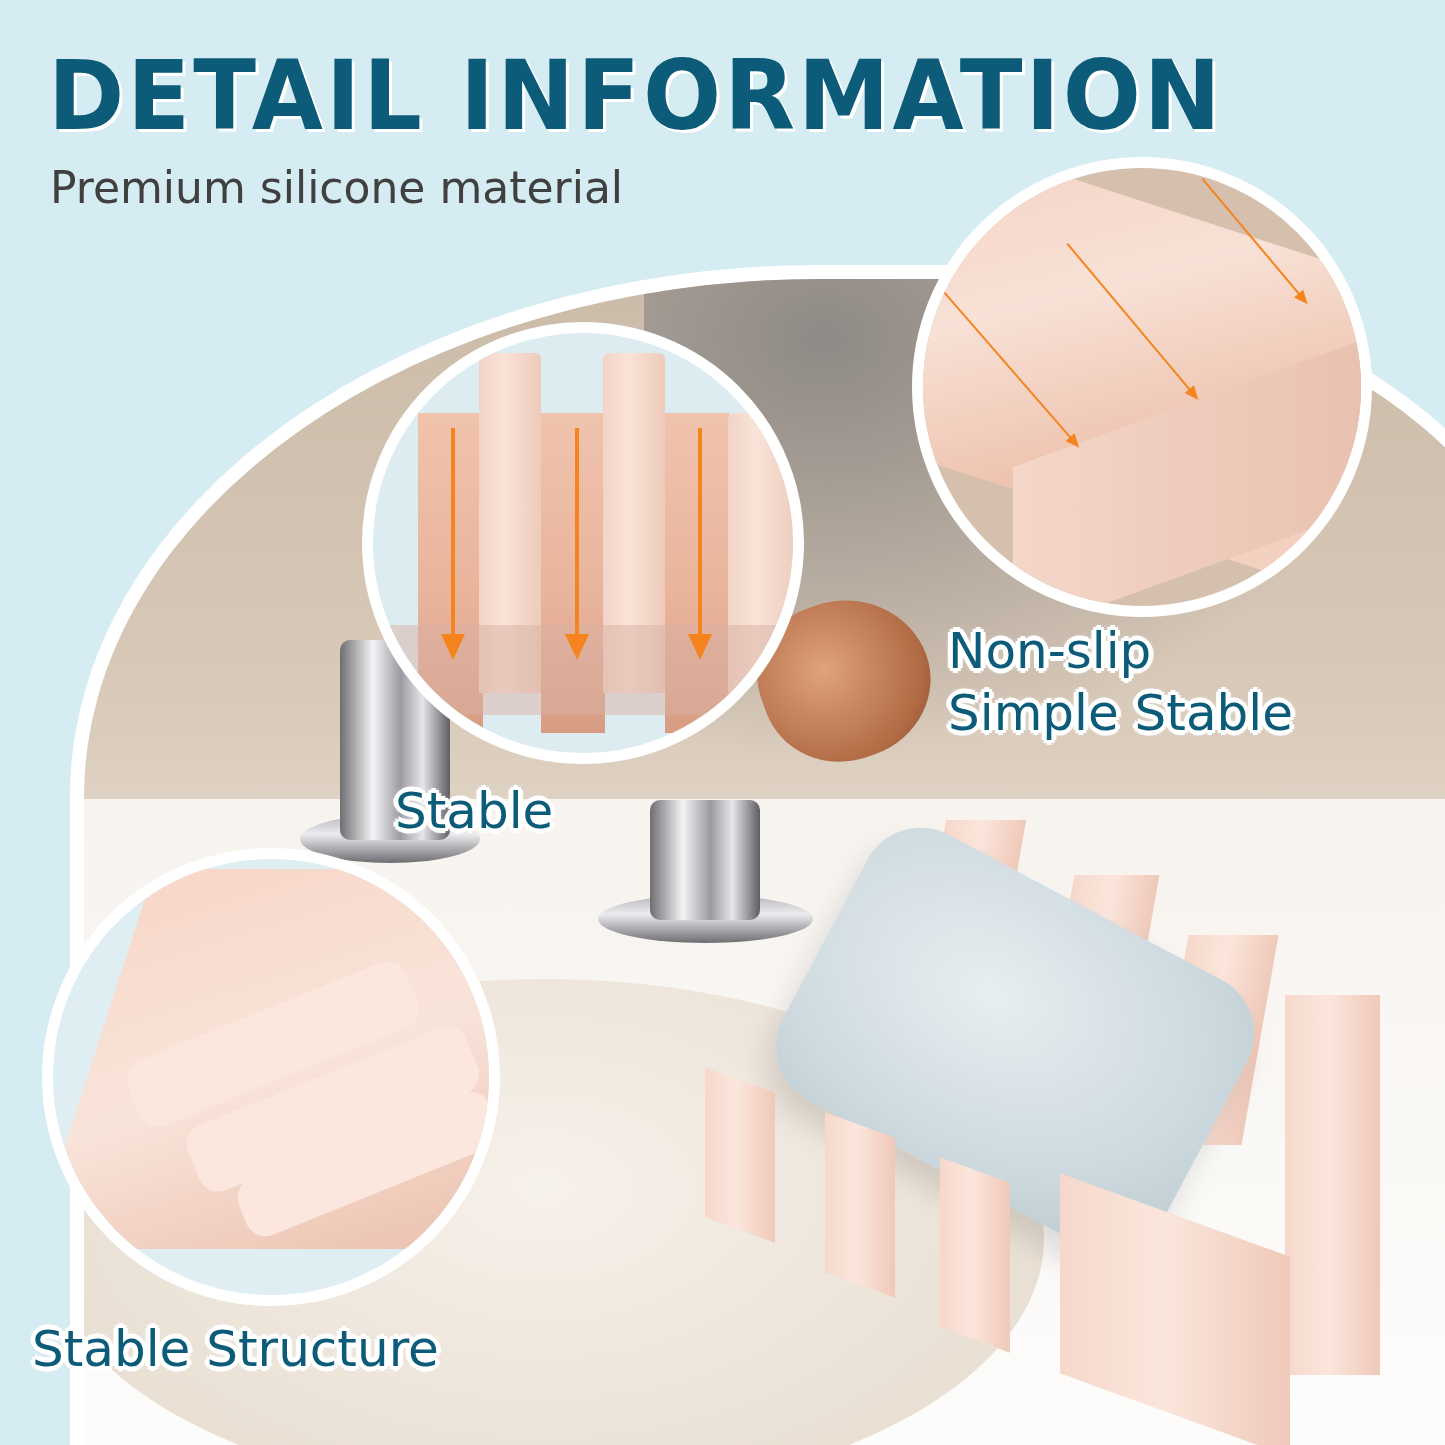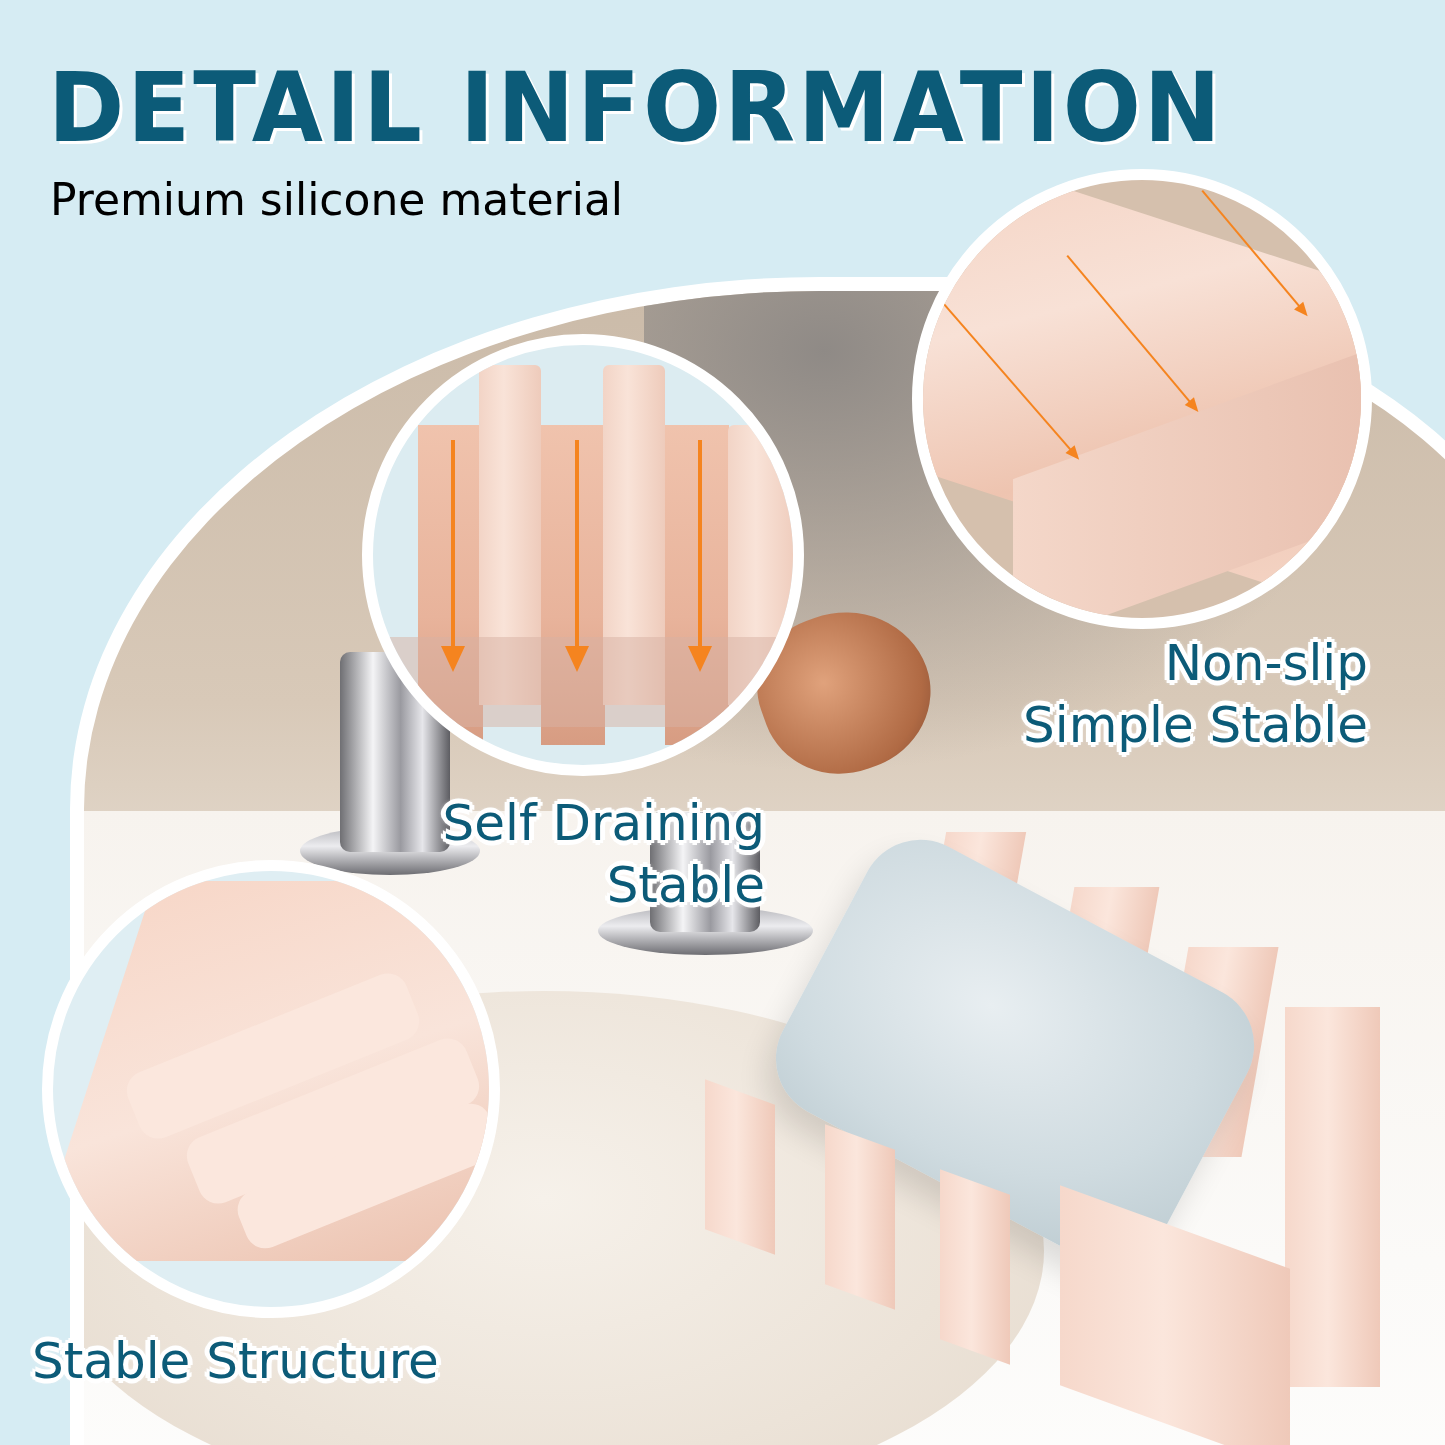--- a/index.html
+++ b/index.html
@@ -1,46 +1,46 @@
 <!DOCTYPE html>
 <html><head>
 <meta charset="utf-8">
 <style>
   html, body { margin:0; padding:0; }
   body { width:1445px; height:1445px; overflow:hidden; position:relative; background:#d6ecf3; font-family:"DejaVu Sans", sans-serif; }
-  .stage { position:absolute; inset:0;margin-top:12px; }
+  .stage { position:absolute; inset:0; }
   
   .scene { position:absolute; left:70px; top:265px; width:1500px; height:1400px; border-radius:50% 40% 0 0 / 38% 30% 0 0; background:linear-gradient(180deg,#cbbba9 0%,#d8c9b8 30%,#e7ded3 48%,#f3efea 60%,#fbfaf8 100%); border:14px solid #fff; box-sizing:border-box; overflow:hidden; }
   .wall-shadow { position:absolute; left:560px; top:0; width:900px; height:600px; background:radial-gradient(ellipse at 20% 10%, #8f8a86 0%, rgba(143,138,134,0) 55%); }
   .counter { position:absolute; left:0; top:520px; width:1500px; height:900px; background:linear-gradient(180deg,#f7f3ee 0%,#fbfaf8 50%,#ffffff 100%); }
   .basin { position:absolute; left:-40px; top:700px; width:1000px; height:520px; border-radius:50%; background:radial-gradient(ellipse at 50% 40%, #f6f1ea 0%, #ece3d8 60%, #e4d9cc 100%); }
   .faucet { position:absolute; width:110px; border-radius:10px; background:linear-gradient(90deg,#6f6f73 0%,#f4f4f6 30%,#9a9aa0 55%,#e6e6ea 75%,#5d5d62 100%); }
   .faucet-base { position:absolute; height:48px; border-radius:50%; background:linear-gradient(180deg,#b7b7bc 0%,#ececef 40%,#6d6d72 100%); }
   .hand { position:absolute; left:760px; top:600px; width:170px; height:160px; border-radius:45% 55% 50% 50%; background:radial-gradient(circle at 40% 40%, #e0a27c 0%, #b06a44 70%, #7a4630 100%); transform:rotate(-20deg); }
 
   
   .title { position:absolute; left:48px; top:42px; font-family:"DejaVu Sans", sans-serif; font-weight:bold; font-size:92px; letter-spacing:3px; color:#0c5b78; text-shadow:3px 3px 0 #fff; transform:scaleY(1.05); white-space:nowrap; }
-  .subtitle { position:absolute; left:50px; top:162px; font-family:"DejaVu Sans", sans-serif; font-size:44px; color:#000000; white-space:nowrap; }
+  .subtitle { position:absolute; left:50px; top:162px; font-family:"DejaVu Sans", sans-serif; font-size:44px; color:#404040; white-space:nowrap; }
 
   
   .circle { position:absolute; border-radius:50%; border:11px solid #fff; box-sizing:border-box; overflow:hidden; background:#e9d3c8; }
   .c-drain { left:362px; top:322px; width:442px; height:442px; background:#dcecf1; }
   .c-nonslip { left:912px; top:157px; width:460px; height:460px; background:#d5c0ad; }
   .c-stable { left:42px; top:848px; width:458px; height:458px; background:#dfeef3; }
 
   .rib { position:absolute; background:linear-gradient(90deg,#f2d4c6 0%,#f9e3d8 40%,#eecbbb 100%); border-radius:6px 6px 0 0; }
   .groove { position:absolute; background:linear-gradient(180deg,#f0c3ad 0%,#e8b39b 60%,#d79c82 100%); }
   .dish-base { position:absolute; background:#d8b2a4; }
   .arrow-v { position:absolute; width:4px; background:#f5841f; }
   .arrow-v::after { content:""; position:absolute; left:-10px; bottom:-22px; border-left:12px solid transparent; border-right:12px solid transparent; border-top:26px solid #f5841f; }
   .arrow-d { position:absolute; height:2px; background:#f5841f; transform-origin:0 0; }
   .arrow-d::after { content:""; position:absolute; right:-4px; top:-5px; border-top:6px solid transparent; border-bottom:6px solid transparent; border-left:14px solid #f5841f; }
 
   
-  .label { position:absolute; color:#0c5b78; font-family:"DejaVu Sans", sans-serif; font-size:50px; line-height:62px; text-align:right; white-space:nowrap;
+  .label { position:absolute; color:#0c5b78; font-family:"DejaVu Sans", sans-serif; font-size:50px; line-height:62px; text-align:left; white-space:nowrap;
     text-shadow: 0 0 6px #fff, 0 0 6px #fff, 0 0 6px #fff, 3px 3px 0 #fff, -3px -3px 0 #fff, 3px -3px 0 #fff, -3px 3px 0 #fff, 5px 0 0 #fff, -5px 0 0 #fff, 0 5px 0 #fff, 0 -5px 0 #fff; }
   .l-nonslip { left:948px; top:620px; width:420px; }
   .l-drain { left:395px; top:780px; width:370px; }
   .l-stable { left:32px; top:1318px; }
   .tooth { position:absolute; background:linear-gradient(90deg,#f6d8cb 0%,#fbe6dc 45%,#efc9b9 100%); }
   .soap { position:absolute; left:800px; top:890px; width:430px; height:300px; border-radius:60px; background:radial-gradient(ellipse at 40% 40%, #e8eef1 0%, #cfdbe0 60%, #b9c8ce 100%); transform:rotate(28deg); box-shadow: 0 20px 30px rgba(0,0,0,.12); }
 </style>
 </head>
 <body>
 
@@ -97,20 +97,19 @@
   <div class="tooth" style="left:705px;top:1080px;width:70px;height:150px;transform:skewY(20deg);"></div>
   <div class="tooth" style="left:825px;top:1125px;width:70px;height:160px;transform:skewY(20deg);"></div>
   <div class="tooth" style="left:940px;top:1170px;width:70px;height:170px;transform:skewY(20deg);"></div>
   <div class="tooth" style="left:1060px;top:1215px;width:230px;height:200px;transform:skewY(20deg);"></div>
 
   <div class="label l-nonslip">
     <div>Non-slip</div>
     <div>Simple Stable</div>
   </div>
   <div class="label l-drain">
-    <div>Self Draining</div>
     <div>Stable</div>
   </div>
   <div class="label l-stable">
     <div>Stable Structure</div>
   </div>
 
 </div>
 
 </body></html>

